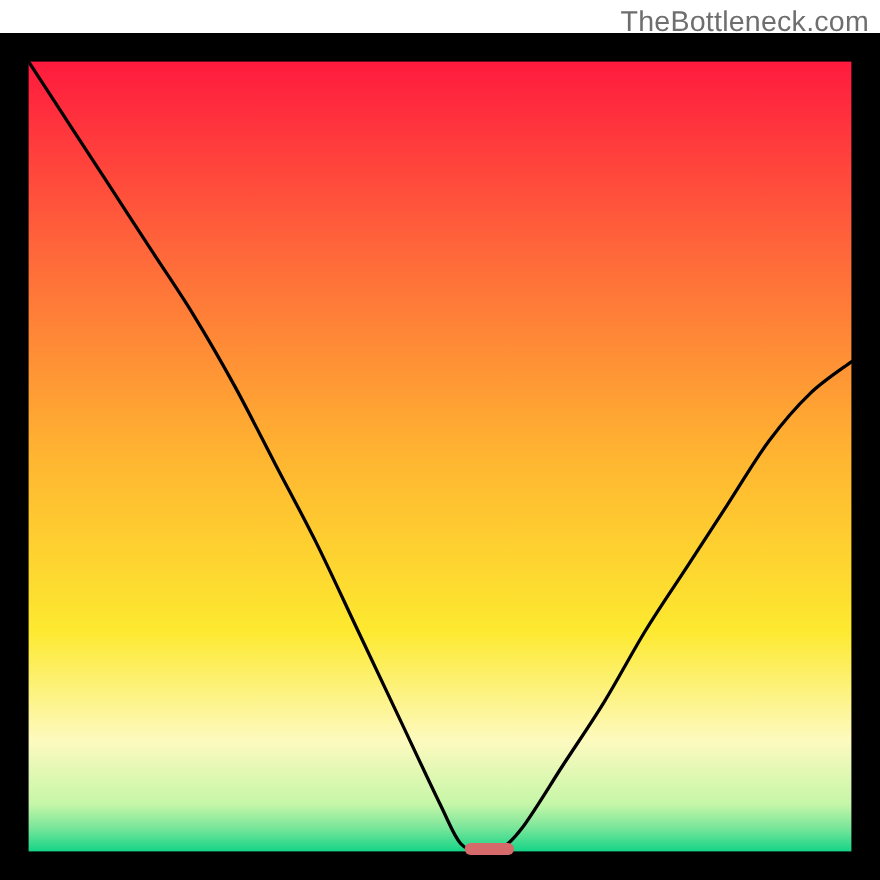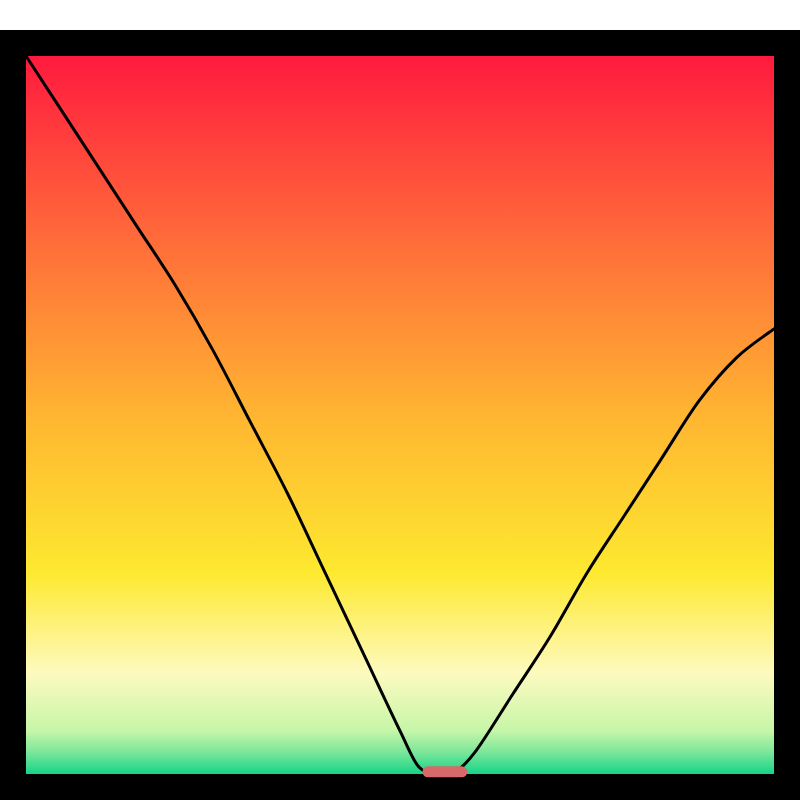--- a/index.html
+++ b/index.html
@@ -45,13 +45,14 @@
           <stop offset="94%" stop-color="#c6f6a8"></stop>
           <stop offset="97%" stop-color="#7ae69a"></stop>
           <stop offset="100%" stop-color="#15d487"></stop>
         </linearGradient>
       </defs>
       <rect x="0" y="30" width="800" height="770" fill="#000000"></rect>
       <rect x="26" y="56" width="748" height="718" fill="url(#bg-grad)"></rect>
       <path d="M 26,56 C 32.233333333333334,65.57333333333332 50.93333333333333,94.29333333333328 63.4,113.43999999999994 C 75.86666666666666,132.58666666666662 88.33333333333333,151.73333333333332 100.8,170.88 C 113.26666666666667,190.02666666666667 125.73333333333332,209.17333333333337 138.2,228.32000000000005 C 150.66666666666666,247.46666666666673 163.13333333333333,265.4166666666667 175.6,285.76 C 188.06666666666666,306.1033333333333 200.53333333333333,327.6433333333333 213,350.38 C 225.46666666666667,373.1166666666667 237.93333333333334,398.24666666666667 250.4,422.18 C 262.8666666666667,446.11333333333334 275.33333333333337,468.85 287.8,493.98 C 300.26666666666665,519.11 312.73333333333335,546.6333333333333 325.2,572.96 C 337.66666666666663,599.2866666666667 350.1333333333333,625.6133333333335 362.6,651.94 C 375.0666666666667,678.2666666666667 390.65,711.7733333333333 400,730.92 C 409.35,750.0666666666666 412.46666666666664,759.6400000000001 418.7,766.82 C 424.93333333333334,774 431.79,772.8033333333333 437.40000000000003,774 C 443.01000000000005,775.1966666666667 446.1266666666666,777.59 452.35999999999996,774 C 458.5933333333333,770.41 464.82666666666665,765.6233333333333 474.8,752.46 C 484.77333333333337,739.2966666666667 499.73333333333335,714.1666666666666 512.2,695.02 C 524.6666666666667,675.8733333333333 537.1333333333333,657.9233333333334 549.6,637.58 C 562.0666666666667,617.2366666666667 574.5333333333333,593.3033333333334 587,572.96 C 599.4666666666667,552.6166666666667 611.9333333333333,534.6666666666666 624.4,515.52 C 636.8666666666667,496.37333333333333 649.3333333333333,477.22666666666663 661.8,458.08 C 674.2666666666667,438.93333333333334 686.7333333333333,417.3933333333333 699.2,400.64 C 711.6666666666667,383.88666666666666 724.1333333333333,369.52666666666664 736.6,357.56 C 749.0666666666667,345.59333333333336 767.7666666666667,333.62666666666667 774,328.84" fill="none" stroke="#000000" stroke-width="3" stroke-linecap="round"></path>
       <rect x="422.44000000000005" y="766.346" width="44.879999999999995" height="11" rx="5.5" ry="5.5" fill="#d66a6a"></rect>
     </svg>
+  <div class="watermark">TheBottleneck.com</div>
 </div>
 
 </body></html>

